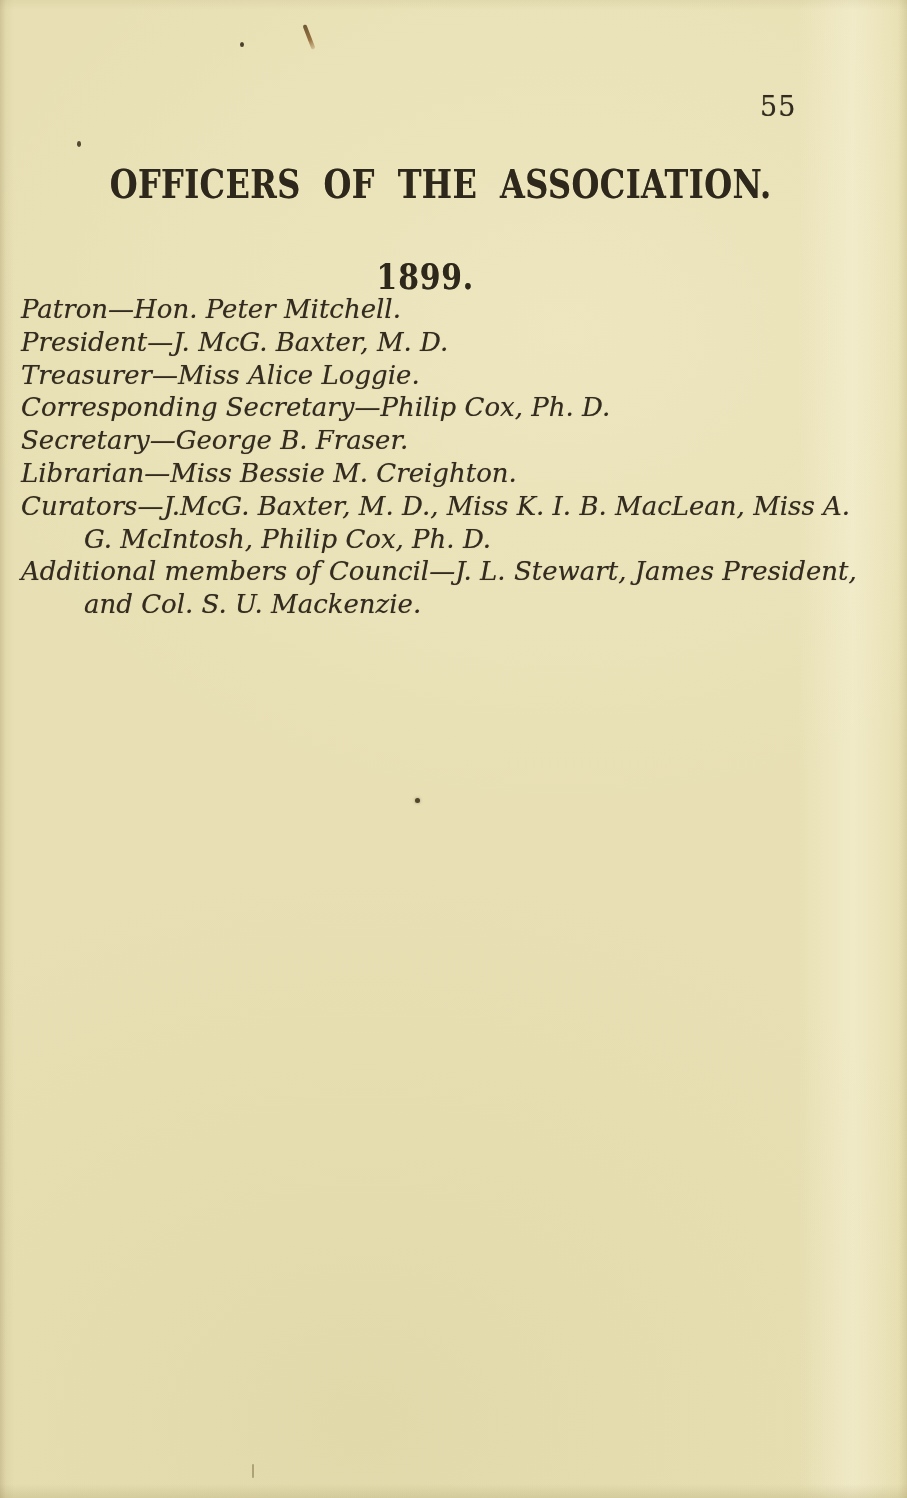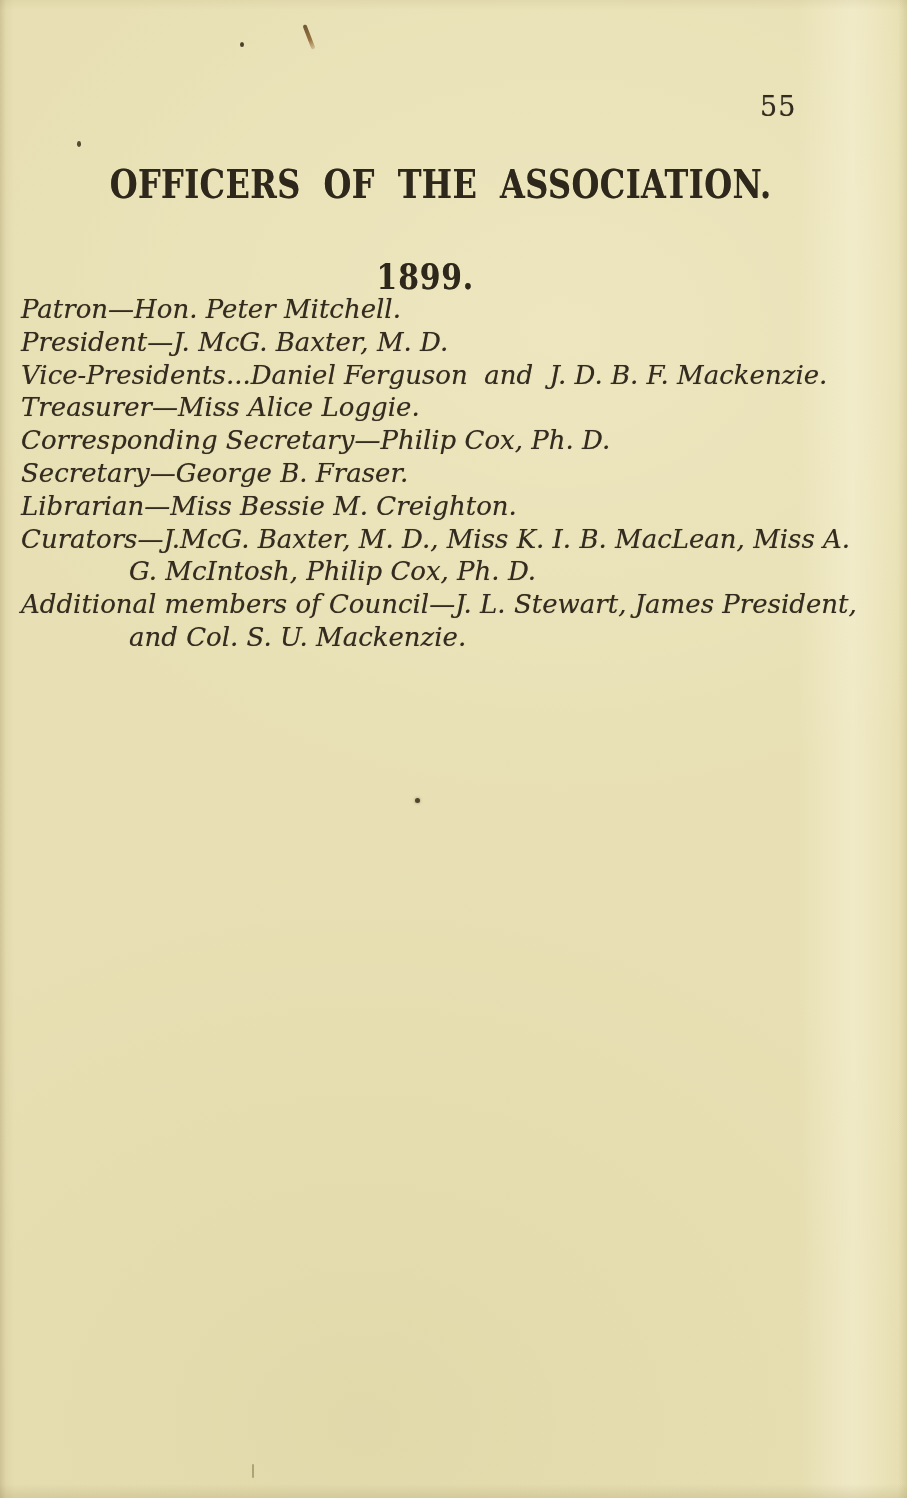--- a/index.html
+++ b/index.html
@@ -47,21 +47,21 @@
     font-size:35px; font-weight:bold;
     transform:scaleX(0.85);
     letter-spacing:1px;
     color:#2e271b;
   }
   .body-text{
     position:absolute; top:293px; left:21px; width:845px;
     font-size:26px; line-height:32.8px;font-style:italic;
   }
   .line{ white-space:pre-wrap; }
-  .line.indent{ margin-left:108px; }
+  .line.indent{ margin-left:63px; }
 
   
   .artifact{ position:absolute; }
   .scratch{
     top:24px; left:307px; width:4px; height:26px;
     background:linear-gradient(to bottom, #6f5836, #96703f 60%, rgba(150,112,63,0.25));
     border-radius:2px;
     transform:rotate(-21deg);
   }
   .speck-1{ top:42px; left:240px; width:4px; height:5px; background:#4a3f2a; border-radius:50%; }
@@ -89,21 +89,20 @@
     <span class="title-text ink">OFFICERS OF THE ASSOCIATION.</span>
   </div>
 
   <div class="year-wrap">
     <span class="year-text ink">1899.</span>
   </div>
 
   <div class="body-text ink">
     <div class="line">Patron—Hon. Peter Mitchell.</div>
     <div class="line">President—J. McG. Baxter, M. D.</div>
-    <div class="line">Vice-Presidents...Daniel Ferguson  and  J. D. B. F. Mackenzie.</div>
     <div class="line">Treasurer—Miss Alice Loggie.</div>
     <div class="line">Corresponding Secretary—Philip Cox, Ph. D.</div>
     <div class="line">Secretary—George B. Fraser.</div>
     <div class="line">Librarian—Miss Bessie M. Creighton.</div>
     <div class="line">Curators—J.McG. Baxter, M. D., Miss K. I. B. MacLean, Miss A.</div>
     <div class="line indent">G. McIntosh, Philip Cox, Ph. D.</div>
     <div class="line">Additional members of Council—J. L. Stewart, James President,</div>
     <div class="line indent">and Col. S. U. Mackenzie.</div>
   </div>
 

